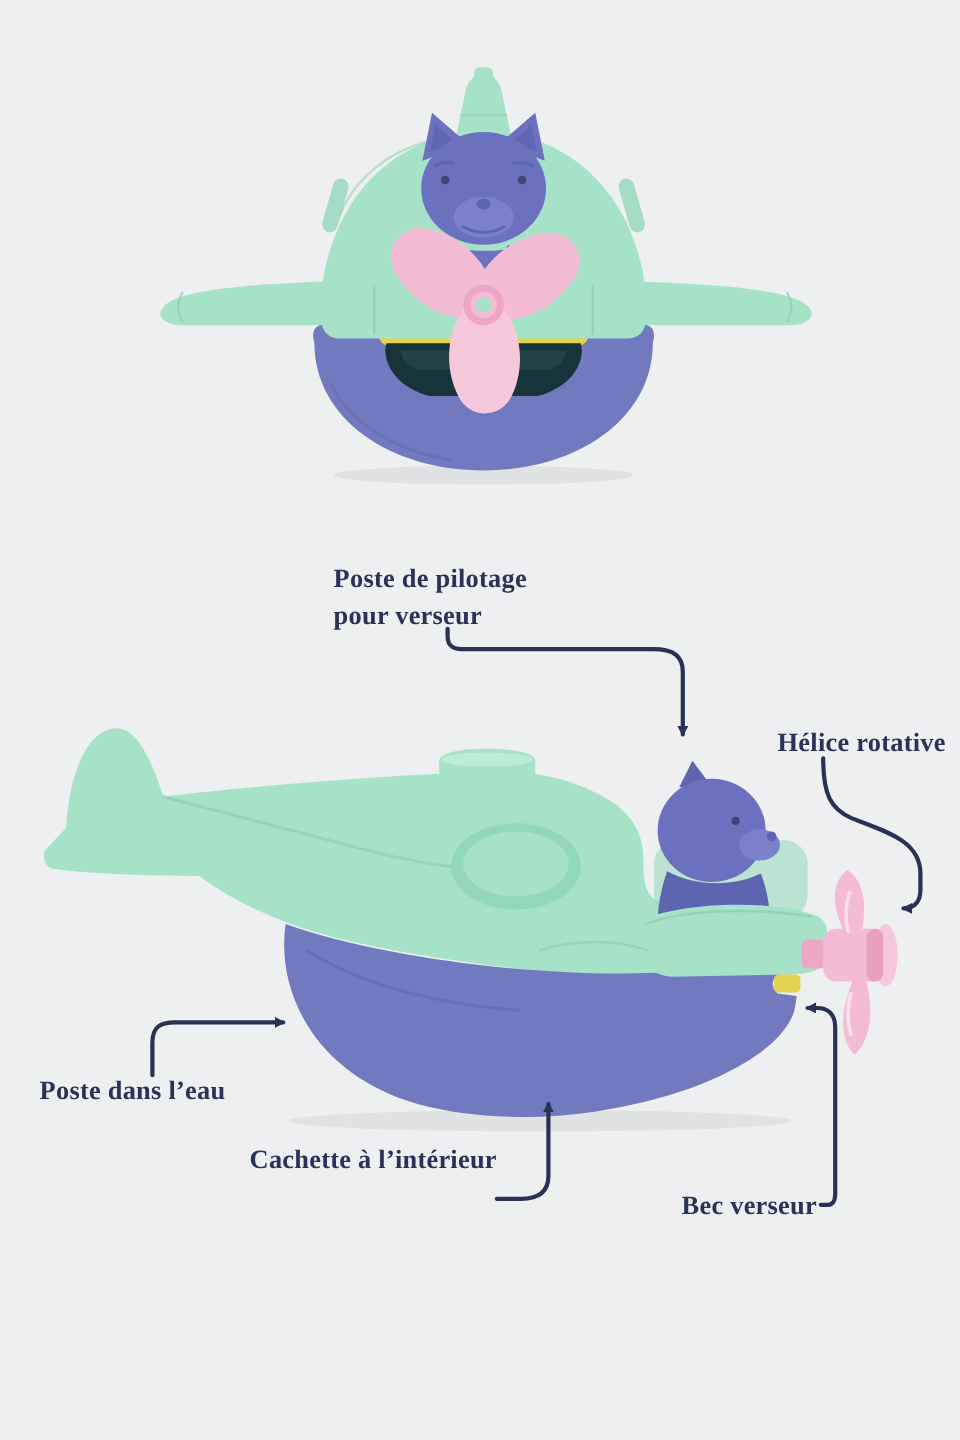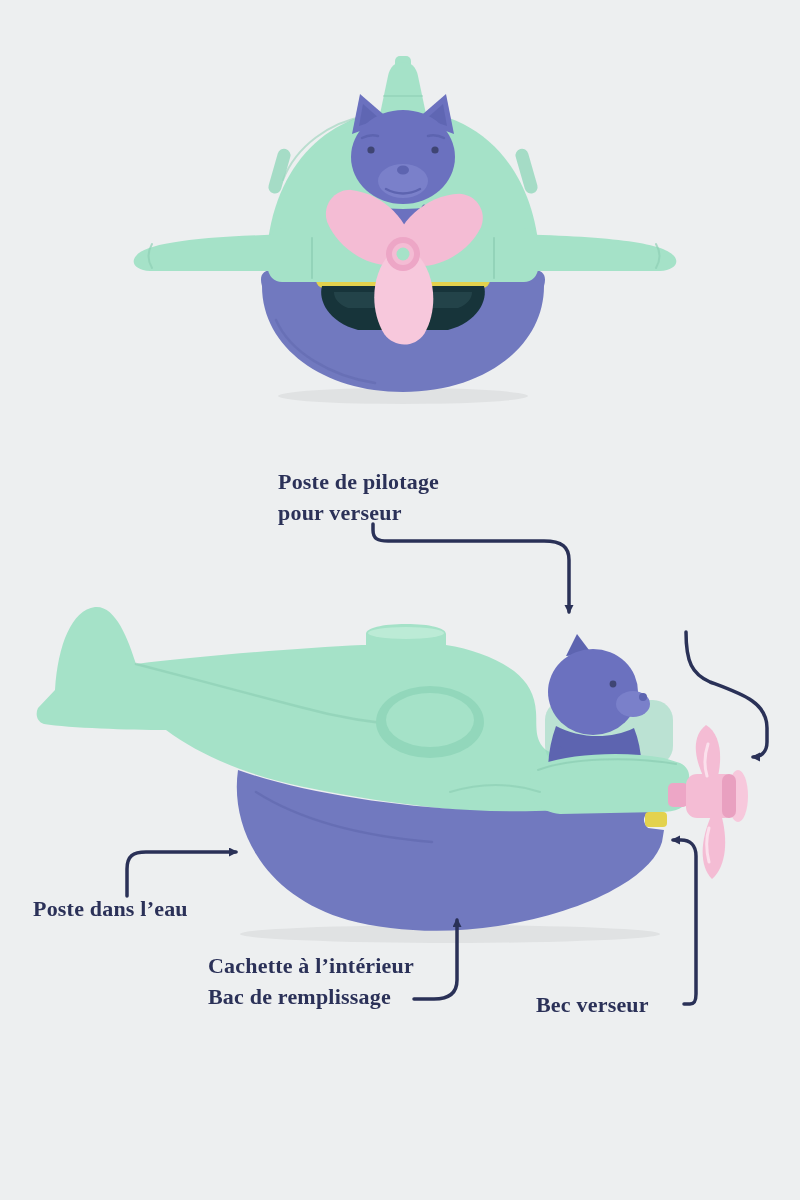--- a/index.html
+++ b/index.html
@@ -168,27 +168,29 @@
       <path class="connector" marker-end="url(#arrow)" d="M414,999 L434,999 C450,999 457,992 457,980 L457,920"></path>
       <path class="connector" marker-end="url(#arrow)" d="M684,1004 L690,1004 C695,1004 696,1000 696,994 L696,856 C696,845 690,840 681,840 L673,840"></path>
     </g>
   </svg>
 
   <div class="label" style="left:278px; top:466px;">
     <div>Poste de pilotage</div>
     <div>pour verseur</div>
   </div>
 
+  <div class="label" style="left:648px; top:603px;">
+    <div>Hélice rotative</div>
+  </div>
 
   <div class="label" style="left:33px; top:893px;">
     <div>Poste dans l’eau</div>
   </div>
 
   <div class="label" style="left:208px; top:950px;">
     <div>Cachette à l’intérieur</div>
-    <div>Bac de remplissage</div>
   </div>
 
-  <div class="label" style="left:536px; top:989px;">
+  <div class="label" style="left:568px; top:989px;">
     <div>Bec verseur</div>
   </div>
 
 </div>
 
 </body></html>

